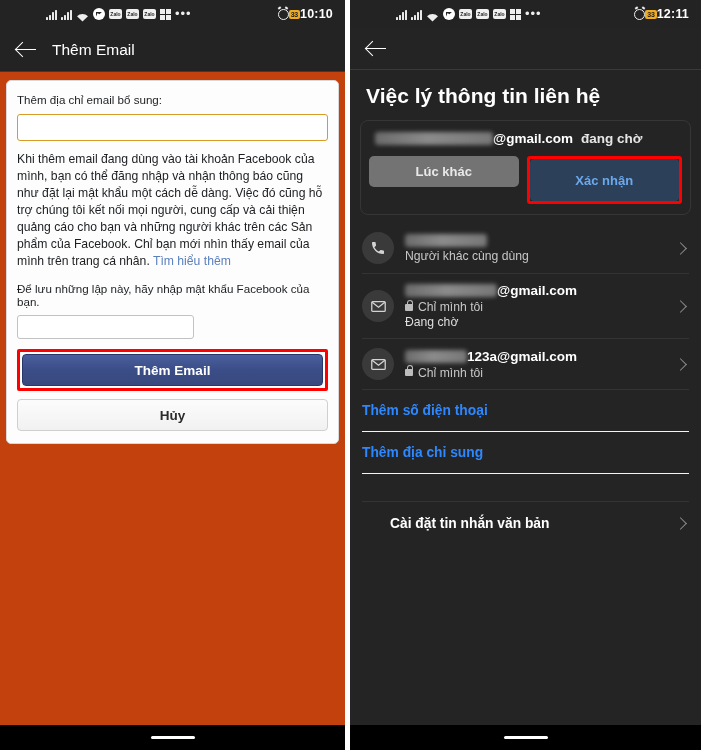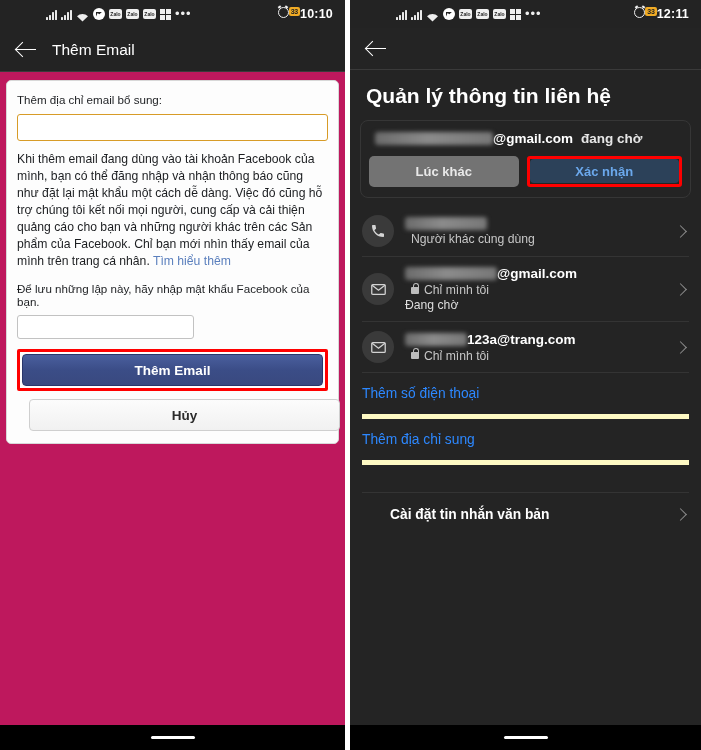--- a/index.html
+++ b/index.html
@@ -19,21 +19,21 @@
     position: relative;
   }
   .statusbar {
     height: 28px; background: #232323;
     display: flex; align-items: center;
     padding: 0 12px;
     color: #ffffff;
     flex: none;
   }
   .sb-left { display: flex; align-items: center; gap: 4px; margin-left: 34px; }
-  .sb-right { margin-left: auto; display: flex; align-items: flex-start; }
+  .sb-right { margin-left: auto; display: flex; align-items: center; }
   .sb-time { font-size: 12.5px; font-weight: 600; letter-spacing: .2px; color: #fff; }
   .sig { display: inline-flex; align-items: flex-end; gap: 1px; height: 11px; }
   .sig i { display: block; width: 2px; background: #e9e9e9; border-radius: .5px; }
   .sig i:nth-child(1) { height: 3px; }
   .sig i:nth-child(2) { height: 5px; }
   .sig i:nth-child(3) { height: 7.5px; }
   .sig i:nth-child(4) { height: 10px; }
   .wifi { width: 13px; height: 11px; position: relative; }
   .msgr { width: 12px; height: 12px; border-radius: 50%; background: #fff; position: relative; }
   .msgr::after {
@@ -68,21 +68,21 @@
   .back-arrow::before {
     content:""; position:absolute; left:0; top:8px; width:20px; height:1.7px; background:#fff;
   }
   .back-arrow::after {
     content:""; position:absolute; left:0.5px; top:3.5px; width:10px; height:10px;
     border-left:1.7px solid #fff; border-bottom:1.7px solid #fff;
     transform: rotate(45deg);
   }
   .topbar-title { color:#fff; font-size:15.5px; font-weight:400; }
 
-  .lp-body { background:#be185d; flex:1; padding: 8px 6px 0 6px; }
+  .lp-body { background:#c2410c; flex:1; padding: 8px 6px 0 6px; }
   .card {
     background: #fdfdfd;
     border: 1px solid #d8d8d8;
     border-radius: 5px;
     padding: 12px 10px 12px 10px;
   }
   .field-label { font-size: 11.6px; color: #1c1e21; margin-bottom: 8px; }
   .email-input {
     width: 100%; height: 27px;
     border: 1.6px solid #d79b27; border-radius: 3px;
@@ -115,21 +115,20 @@
     font-family: "Liberation Sans", sans-serif;
     cursor: pointer;
   }
   .btn-secondary {
     display:block; width:100%; height:32px; margin-top: 8px;
     background: linear-gradient(to bottom, #fcfcfc, #f1f1f1);
     border:1px solid #cfcfcf; border-radius:4px;
     color:#2b2b2b; font-size:13.5px; font-weight:700;
     font-family:"Liberation Sans", sans-serif; cursor:pointer;
     position: relative;
-    margin-left: 12px;
   }
   .watermark {
     position:absolute; right: 22px; bottom: 2px;
     display:flex; align-items:center; gap:4px;
     color:#e3e3e3; font-size: 15px; pointer-events:none;
     font-family:"Liberation Sans", sans-serif;
   }
   .wm-logo {
     width:14px;height:14px;border:1.4px solid #e6e6e6;border-radius:50%;
     position:relative;
@@ -171,21 +170,21 @@
   .notif-email { color:#ffffff; font-size:13.5px; font-weight:600; }
   .notif-status { color:#e6e6e6; font-size:13.5px; font-weight:600; margin-left: 8px; }
   .notif-btns { display:flex; gap: 8px; }
   .btn-later {
     flex: 1; height: 31px; background:#737373; border:none; border-radius:5px;
     color:#e9e9e9; font-size:13px; font-weight:600;
     font-family:"Liberation Sans", sans-serif; cursor:pointer;
   }
   .confirm-wrap { flex:1; border: 3px solid #ff0000; border-radius:3px; padding:0; }
   .btn-confirm {
-    width:100%; height: 24px; background:#2c4159; border:none; border-radius:4px;
+    width:100%; height: 42px; background:#2c4159; border:none; border-radius:4px;
     color:#6ba8ec; font-size:13px; font-weight:600;
     font-family:"Liberation Sans", sans-serif; cursor:pointer;
   }
 
   .list { margin-top: 4px; padding: 0 12px; }
   .row {
     display:flex; align-items:center; gap: 11px;
     padding: 9px 0 9px 0;
     border-bottom: 1px solid #343434;
     min-height: 48px;
@@ -193,39 +192,39 @@
   .avatar {
     width: 32px; height: 32px; border-radius:50%;
     background:#3a3a3a; flex:none;
     display:flex; align-items:center; justify-content:center;
   }
   .row-main { flex:1; min-width:0; }
   .row-title { display:flex; align-items:center; }
   .row-title .val { color:#ffffff; font-size:13.5px; font-weight:600; }
   .row-sub {
     display:flex; align-items:center; gap:4px;
-    color:#c7c7c7; font-size:12.2px; margin-top:2px;margin-left:6px;
+    color:#c7c7c7; font-size:12.2px; margin-top:2px;
   }
   .row-sub2 { color:#dedede; font-size:12.2px; margin-top:1px; }
   .lock {
     width: 8px; height: 7px; background:#bdbdbd; border-radius:1px;
     position:relative; flex:none; margin-right:1px;
   }
   .lock::before{
     content:""; position:absolute; left:1.7px; top:-4px; width:4.6px; height:5px;
     border:1.3px solid #bdbdbd; border-bottom:none; border-radius:3px 3px 0 0;
   }
   .chev {
     width: 9px; height: 9px; flex:none;
     border-top: 1.6px solid #8d8d8d; border-right: 1.6px solid #8d8d8d;
     transform: rotate(45deg); margin-right: 4px;
   }
   .addlink {
-    color:#2d88ff; font-size:13.8px; font-weight:400;
-    padding: 13px 0; border-bottom: 5px solid #fef9c3;
+    color:#2d88ff; font-size:13.8px; font-weight:700;
+    padding: 13px 0; border-bottom: 1px solid #fef9c3;
     cursor:pointer;
   }
   .spacer-row { height: 28px; border-bottom: 1px solid #343434; }
   .sms-row {
     display:flex; align-items:center; padding: 14px 0;
     color:#ffffff; font-size:13.8px; font-weight:600; cursor:pointer;margin-left:28px;
   }
   .sms-row .chev { margin-left:auto; }
 
   
@@ -362,21 +361,21 @@
         <span class="alarm"></span>
         <span class="batt">33</span>
         <span class="sb-time">12:11</span>
       </div>
     </div>
 
     <div class="topbar-right">
       <span class="back-arrow"></span>
     </div>
 
-    <div class="page-title">Quản lý thông tin liên hệ</div>
+    <div class="page-title">Việc lý thông tin liên hệ</div>
 
     <div class="notif-card">
       <div class="notif-row">
         <span class="blur-chip" style="width:118px"></span>
         <span class="notif-email">@gmail.com</span>
         <span class="notif-status">đang chờ</span>
       </div>
       <div class="notif-btns">
         <button class="btn-later">Lúc khác</button>
         <div class="confirm-wrap">
@@ -430,21 +429,21 @@
       <div class="row">
         <span class="avatar">
           <svg width="17" height="17" viewBox="0 0 24 24" fill="none" stroke="#d4d4d4" stroke-width="1.8">
             <rect x="2.5" y="5" width="19" height="14" rx="1.5"></rect>
               <path d="M3 6l9 7 9-7"></path>
           </svg>
         </span>
         <div class="row-main">
           <div class="row-title">
             <span class="blur-chip" style="width:62px"></span>
-            <span class="val">123a@trang.com</span>
+            <span class="val">123a@gmail.com</span>
           </div>
           <div class="row-sub">
             <span class="lock"></span>
             <span>Chỉ mình tôi</span>
           </div>
         </div>
         <span class="chev"></span>
       </div>
 
       <div class="addlink">Thêm số điện thoại</div>

